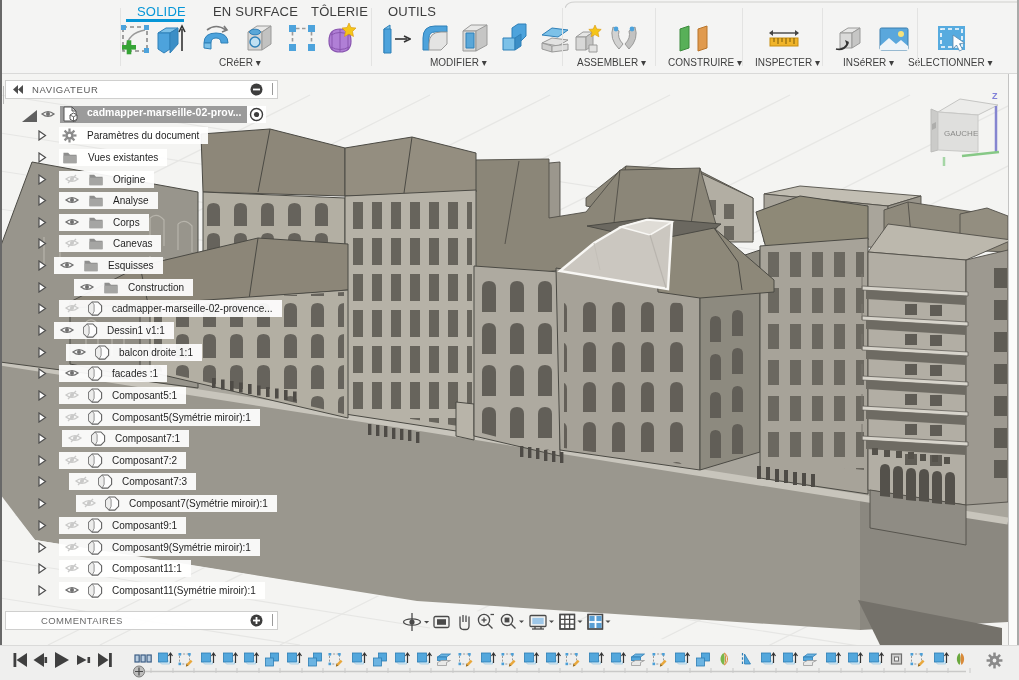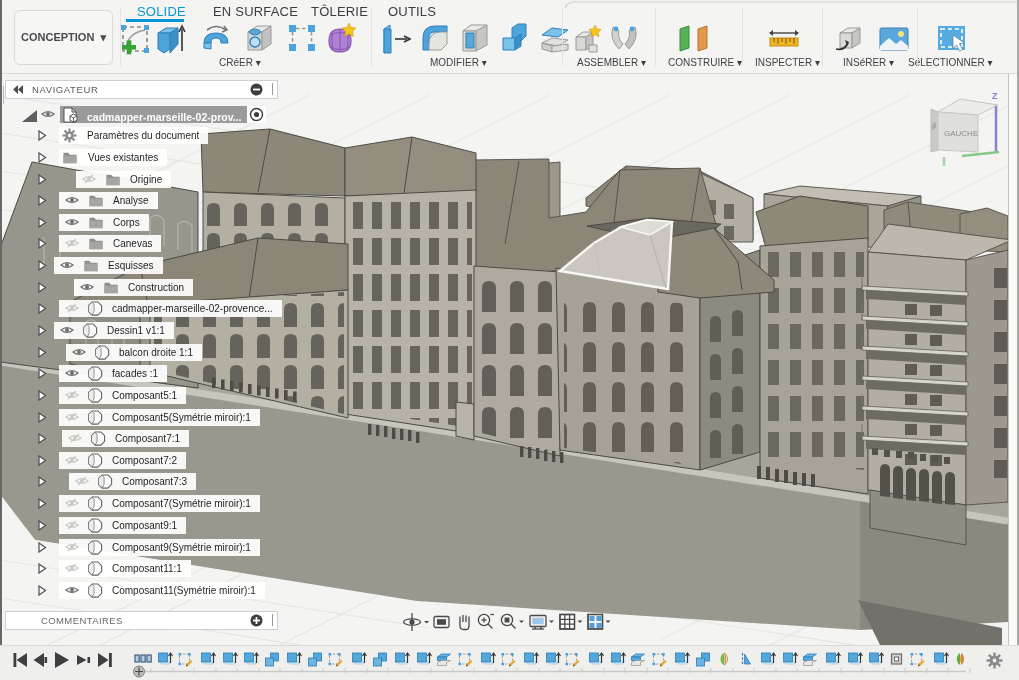--- a/index.html
+++ b/index.html
@@ -389,21 +389,20 @@
 </g>
 </svg>
 </div>
 
 <div id="tb">
   <span class="tab tabsel" style="left:137px">SOLIDE</span>
   <span class="tab" style="left:213px">EN SURFACE</span>
   <span class="tab" style="left:311px">TÔLERIE</span>
   <span class="tab" style="left:388px">OUTILS</span>
   <div id="tbu"></div>
-  <div id="conc">CONCEPTION&nbsp;&nbsp;▾</div>
 <svg class="ticon" style="left:118px" width="34" height="36" viewBox="0 0 34 36">
       <rect x="5" y="6" width="24" height="24" fill="none" stroke="#8a8a8a" stroke-width="1.6" stroke-dasharray="4 3"></rect>
       <path d="M8 27 Q10 12 27 9" fill="none" stroke="#9a9a9a" stroke-width="1.4"></path>
       <g fill="#4da3dc">
         <rect x="3" y="4" width="5" height="5"></rect>
         <rect x="26" y="4" width="5" height="5"></rect>
         <rect x="26" y="27" width="5" height="5"></rect>
       </g>
       <g fill="#35a435">
         <rect x="4" y="24" width="14" height="4.6"></rect>
@@ -556,21 +555,21 @@
 </div>
 
 <div id="tree">
 <div class="nrow" style="left:21px;top:106px">
 <svg width="17" height="14" style="margin-top:2px">
         <path d="M16 1 L16 13 L1 13 Z" fill="#5f5f5f"></path>
       </svg>
 <svg width="15" height="11" style="margin-left:3px">
         <use href="#eyeV"></use>
       </svg>
-<div style="display:flex;align-items:flex-end;background:#9b9b9b;height:17px;padding:0 6px 0 3px;margin-left:4px">
+<div style="display:flex;align-items:flex-start;background:#9b9b9b;height:17px;padding:0 6px 0 3px;margin-left:4px">
 <svg width="17" height="16" viewBox="0 0 17 16">
           <path d="M1 1 h8 l4 4 v10 h-12 Z" fill="#fff" stroke="#555" stroke-width="1"></path>
           <path d="M9 1 l4 4 h-4 Z" fill="#ddd" stroke="#555" stroke-width="1"></path>
           <path d="M7 9 l3.5 -2 l3.5 2 v4.2 l-3.5 2 l-3.5 -2 Z" fill="#fff" stroke="#555" stroke-width="1"></path>
           <path d="M7 9 l3.5 1.8 l3.5 -1.8 M10.5 10.8 v5.4" fill="none" stroke="#555" stroke-width="0.9"></path>
         </svg>
 <span style="font-size:10.5px;font-weight:bold;color:#fff;margin-left:7px">cadmapper-marseille-02-prov...</span>
       </div>
 <div style="display:flex;align-items:center;background:rgba(255,255,255,.95);height:17px;padding:0 2px">
 <svg width="15" height="15">
@@ -598,21 +597,21 @@
         <svg width="16" height="14" viewBox="0 0 16 15" style="margin:0 10px 0 3px">
           <use href="#fold"></use>
         </svg>
         <span>Vues existantes</span>
       </div>
     </div>
 <div class="nrow" style="left:38px;top:171px">
       <svg class="tri" width="9" height="11">
         <use href="#triE"></use>
       </svg>
-      <div class="chip" style="margin-left:24px">
+      <div class="chip" style="margin-left:7px">
         <svg width="15" height="11" style="margin:0 8px 0 6px">
           <use href="#eyeH"></use>
         </svg>
         <svg width="16" height="14" viewBox="0 0 16 15" style="margin-right:9px">
           <use href="#fold"></use>
         </svg>
         <span>Origine</span>
       </div>
     </div>
 <div class="nrow" style="left:38px;top:192px">
@@ -808,21 +807,21 @@
         <svg width="15" height="15" viewBox="0 0 15 16" style="margin-right:9px">
           <use href="#cube"></use>
         </svg>
         <span>Composant7:3</span>
       </div>
     </div>
 <div class="nrow" style="left:38px;top:495px">
       <svg class="tri" width="9" height="11">
         <use href="#triE"></use>
       </svg>
-      <div class="chip" style="margin-left:7px">
+      <div class="chip" style="margin-left:24px">
         <svg width="15" height="11" style="margin:0 8px 0 6px">
           <use href="#eyeH"></use>
         </svg>
         <svg width="15" height="15" viewBox="0 0 15 16" style="margin-right:9px">
           <use href="#cube"></use>
         </svg>
         <span>Composant7(Symétrie miroir):1</span>
       </div>
     </div>
 <div class="nrow" style="left:38px;top:517px">

